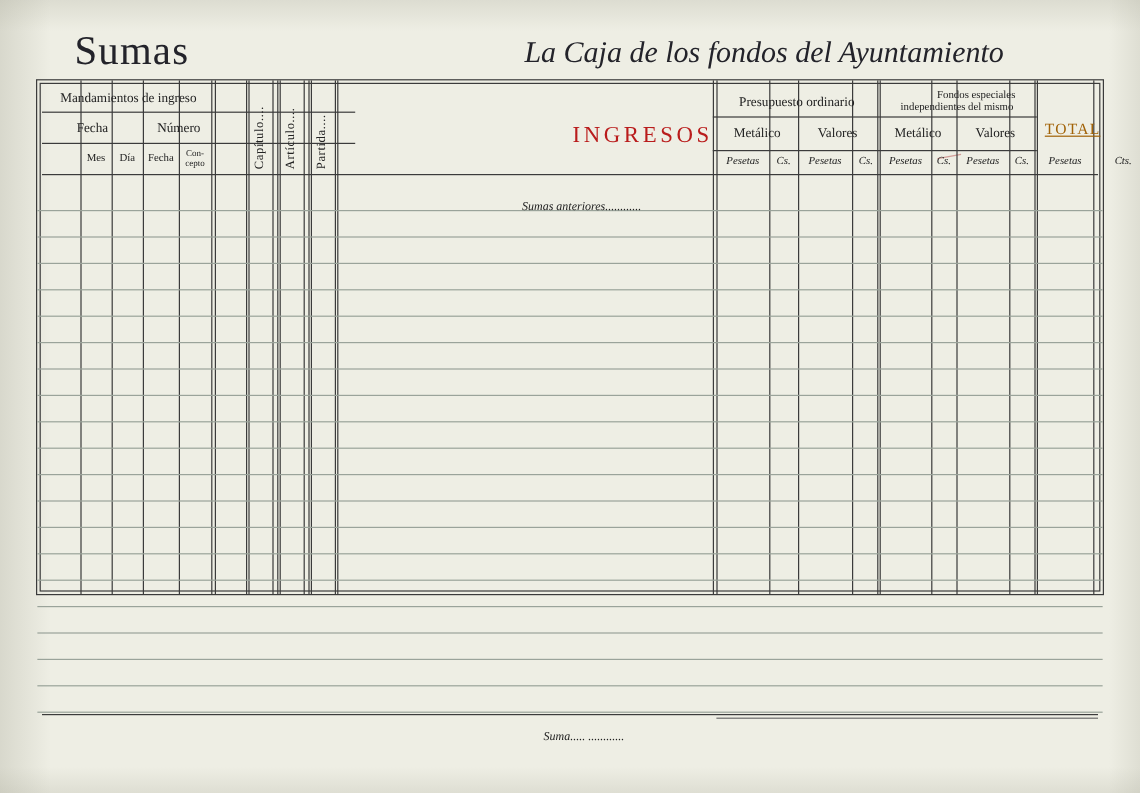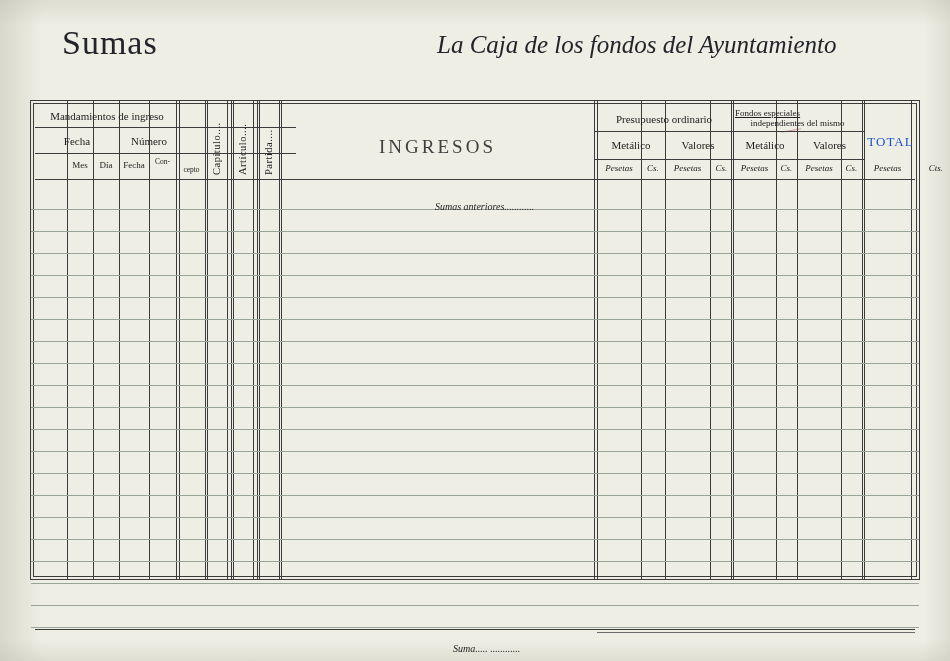--- a/index.html
+++ b/index.html
@@ -74,24 +74,23 @@
     transform: rotate(-10deg);
     opacity: 0.8;
   }
 
   
   .tbl {
     position: absolute;
     left: 30px;
     top: 66px;
     width: 890px;
-    height: 480px;
+    height: 430px;
     border: 1px solid #3b3b3b;
     box-sizing: border-box;
-    margin-top: 34px;
   }
   .tbl .inner-frame {
     position: absolute;
     inset: 2px;
     border: 1px solid #3b3b3b;
     box-sizing: border-box;
     pointer-events: none;
   }
   
   .vline {
@@ -126,29 +125,30 @@
     transform: rotate(180deg);
     font-size: 10.5px;
     text-align: left;
     color: #222;
     letter-spacing: 0.5px;
   }
   .ingresos {
     position: absolute;
     font-size: 19px;
     letter-spacing: 3px;
-    color: #404040;
-    text-align: center;
+    color: #b91c1c;
+    text-align: right;
   }
   .total-lbl {
     position: absolute;
     font-size: 13px;
     letter-spacing: 1px;
-    text-align: center;
-    color: #1d4ed8;
+    text-align: right;
+    color: #a16207;
+    text-decoration: underline;
   }
 
   
   .rowline {
     position: absolute;
     left: 0; right: 0;
     height: 0;
     border-top: 1px solid #9aa39a;
   }
   .bodyzone { position: absolute; left:0; right:0; overflow:hidden; }
@@ -215,30 +215,30 @@
     <div class="hline" style="top:78px; left:4px; right:4px;"></div>
 
     <div class="cell" style="left:4px; top:9px; width:144px;">Mandamientos de ingreso</div>
     <div class="cell" style="left:4px; top:34px; width:84px;">Fecha</div>
     <div class="cell" style="left:88px; top:34px; width:60px;">Número</div>
 
     <div class="cell sm" style="left:36px; top:60px; width:26px;">Mes</div>
     <div class="cell sm" style="left:62px; top:60px; width:26px;">Día</div>
     <div class="cell sm" style="left:88px; top:60px; width:30px;">Fecha</div>
     <div class="cell xs" style="left:118px; top:57px; width:27px;">Con-</div>
-    <div class="cell xs" style="left:118px; top:65px; width:27px;padding-left:29px;">cepto</div>
+    <div class="cell xs" style="left:118px; top:65px; width:27px;">cepto</div>
 
     <div class="vert" style="left:180px; top:8px; height:66px;">Capítulo....</div>
     <div class="vert" style="left:206px; top:8px; height:66px;">Artículo....</div>
     <div class="vert" style="left:232px; top:8px; height:66px;">Partida....</div>
 
     <div class="ingresos" style="left:250px; top:35px; width:313px;">INGRESOS</div>
 
     <div class="cell" style="left:566px; top:12px; width:134px;">Presupuesto ordinario</div>
-    <div class="cell sm" style="left:672px; top:8px; width:129px;text-decoration:underline;">Fondos especiales</div>
+    <div class="cell sm" style="left:718px; top:8px; width:129px;">Fondos especiales</div>
     <div class="cell sm" style="left:702px; top:18px; width:129px;">independientes del mismo</div>
 
     <div class="cell" style="left:566px; top:38px; width:68px;">Metálico</div>
     <div class="cell" style="left:634px; top:38px; width:66px;">Valores</div>
     <div class="cell" style="left:702px; top:38px; width:64px;">Metálico</div>
     <div class="cell" style="left:766px; top:38px; width:65px;">Valores</div>
     <div class="total-lbl" style="left:833px; top:33px; width:53px;">TOTAL</div>
 
     <div class="cell it sm" style="left:566px; top:63px; width:44px;">Pesetas</div>
     <div class="cell it sm" style="left:610px; top:63px; width:24px;">Cs.</div>

